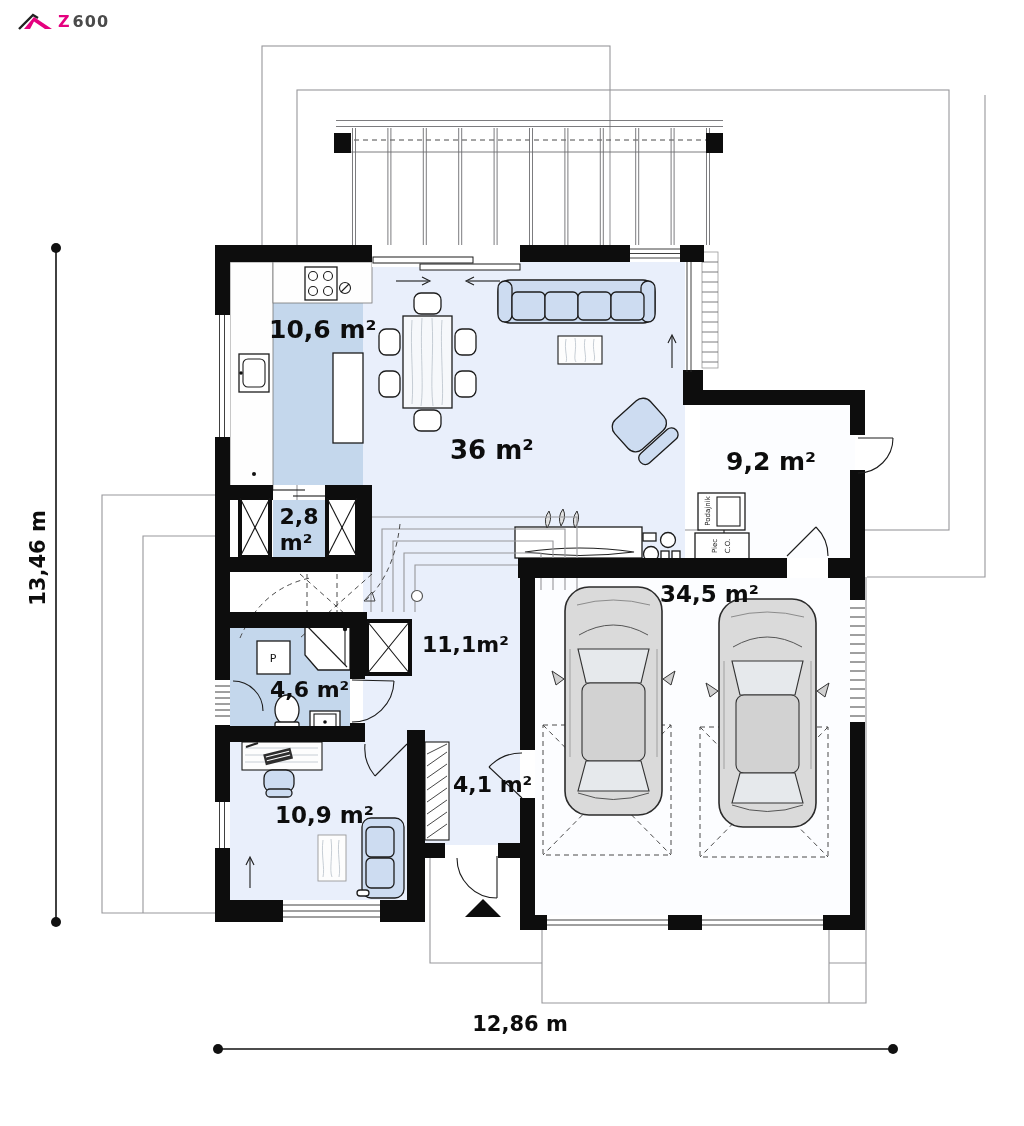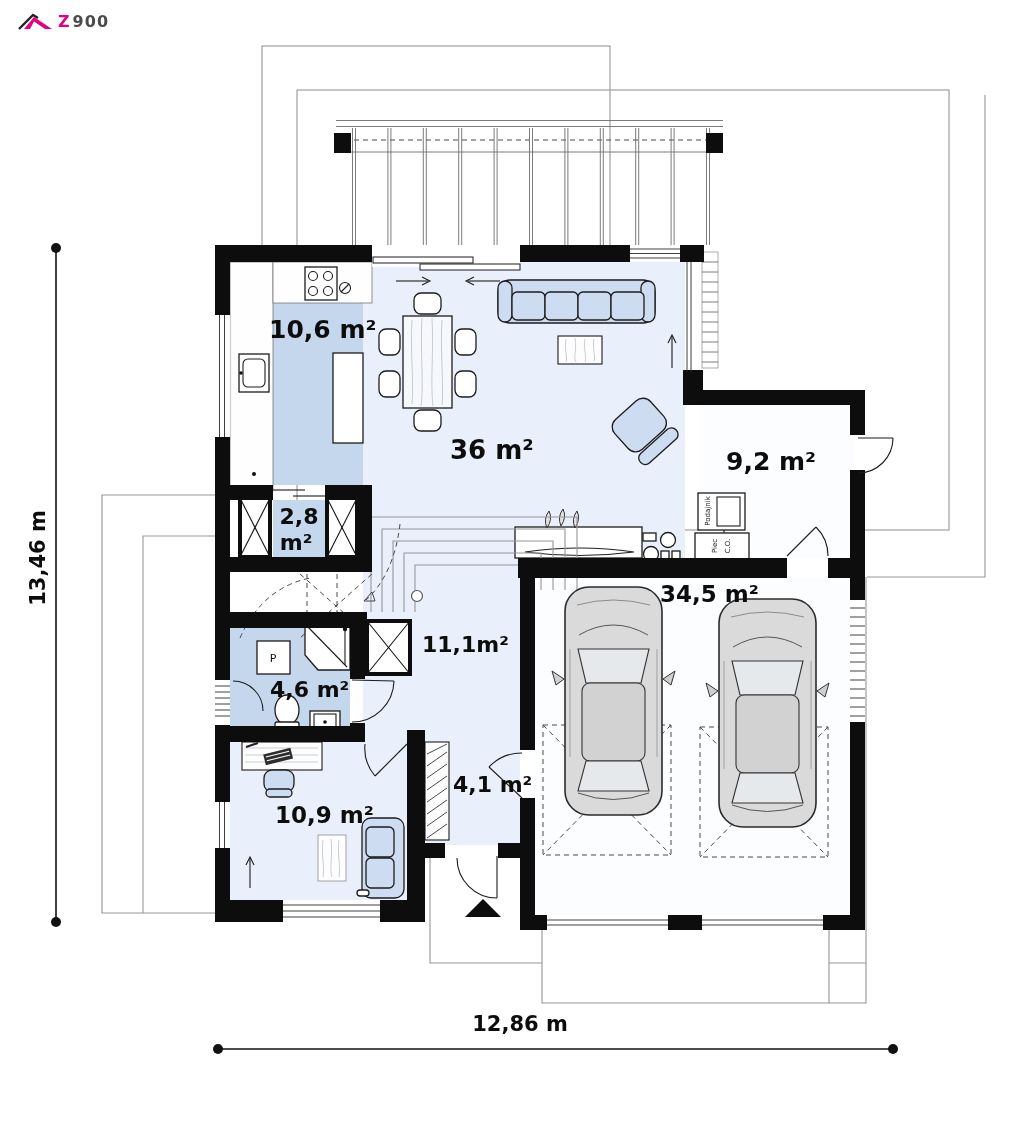--- a/index.html
+++ b/index.html
@@ -30,21 +30,21 @@
 <body>
 
 <div class="stage">
 
   <div class="logo">
     <svg width="40" height="26" viewBox="0 0 40 26">
       <path d="M3,21 L17,7 L22,10" stroke="#222" stroke-width="2.4" fill="none"></path>
       <path d="M8,21 L18,9 L36,21 L29,21 L18,13.5 L14,21 Z" fill="#e5017f"></path>
     </svg>
     <span class="z">Z</span>
-      <span class="digits">900</span>
+      <span class="digits">600</span>
   </div>
 
   <svg class="plan" width="1024" height="1126" viewBox="0 0 1024 1126">
 
     <defs>
       <g id="car-proto">
         <rect x="0" y="0" width="97" height="228" rx="24" fill="#dadada" stroke="#2b2b2b" stroke-width="1.6"></rect>
         <path d="M14,48 Q48,28 83,48" fill="none" stroke="#555" stroke-width="1"></path>
         <path d="M12,18 Q48,8 85,18" fill="none" stroke="#777" stroke-width="0.8"></path>
         <path d="M13,62 L84,62 L76,96 L21,96 Z" fill="#e6e9ec" stroke="#333" stroke-width="1.1"></path>

